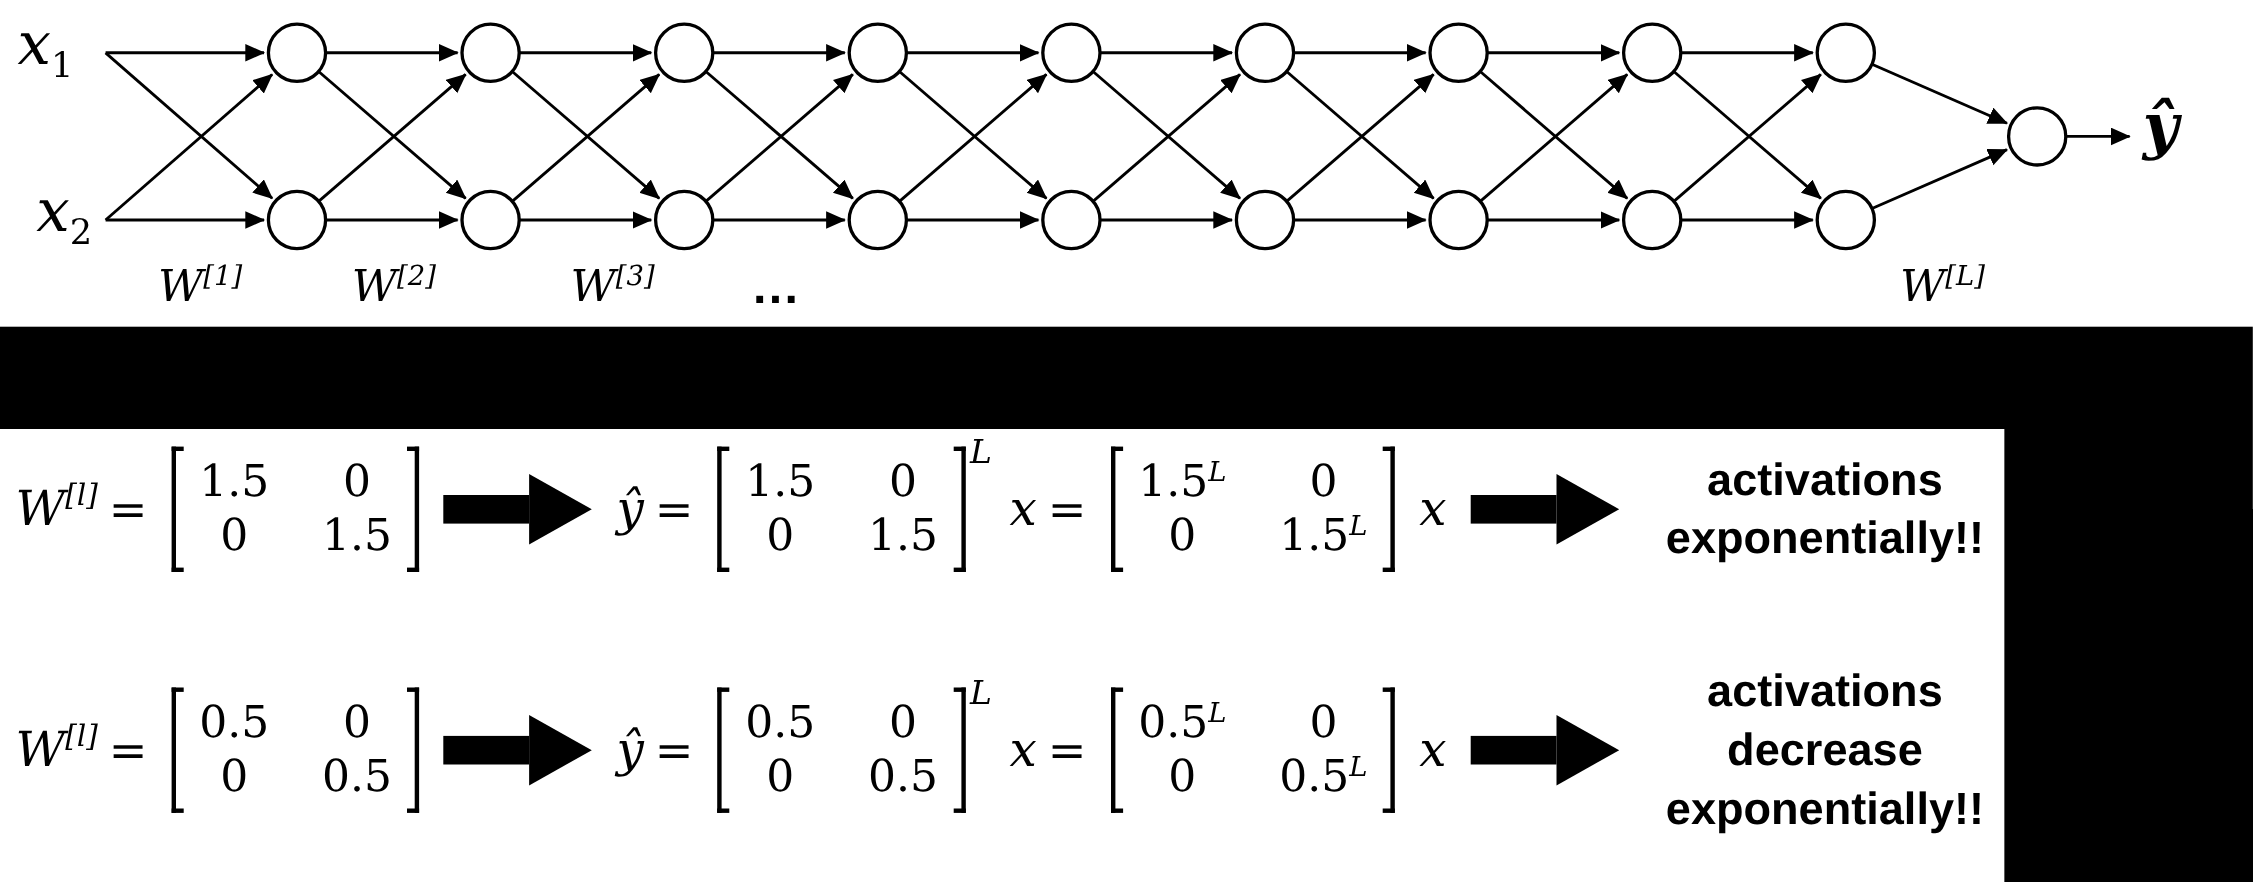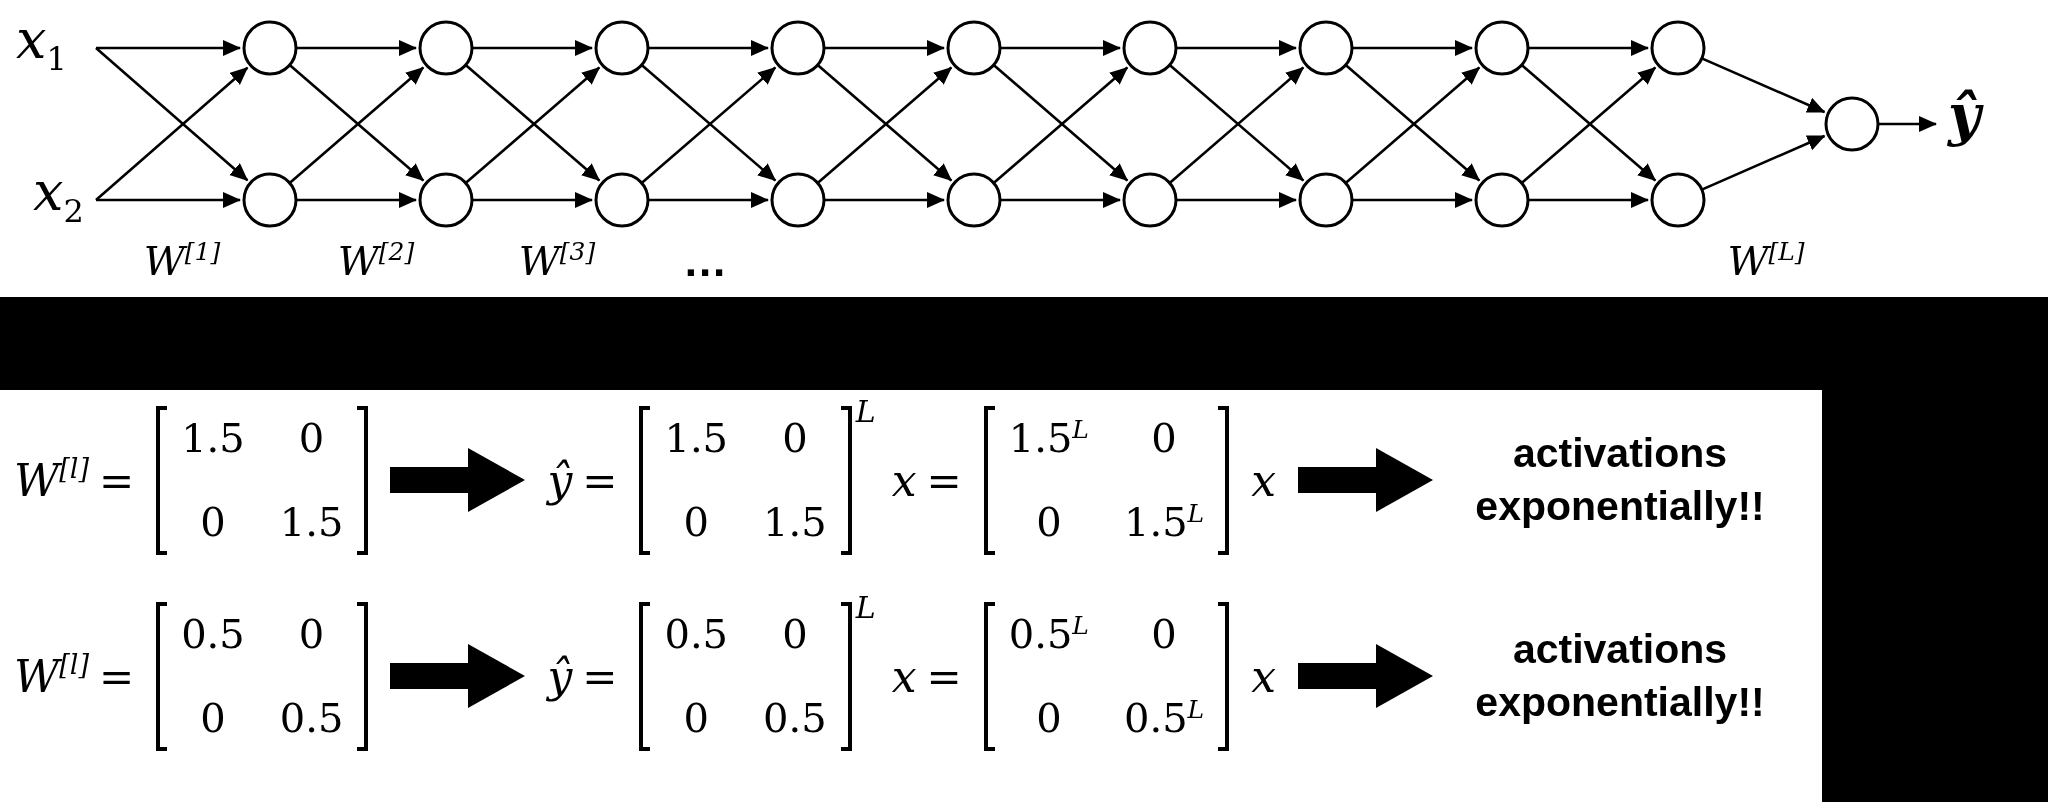--- a/index.html
+++ b/index.html
@@ -18,21 +18,21 @@
   .top svg { position: absolute; left: 0; top: 0; }
   .lbl { position: absolute; white-space: nowrap; color: #000; }
   .mv { font-family: "DejaVu Serif", serif; font-style: italic; }
   .nosp { white-space: nowrap; }
   .in1 { left: 16px; top: 8px;  font-size: 54px; }
   .in2 { left: 16px; top: 160px; font-size: 54px; margin-left: 17px; }
   .msb { font-family: "DejaVu Serif", serif; font-style: normal; font-size: 32px; line-height: 0; vertical-align: -12px; }
   .out { left: 1948px; top: 82px; font-size: 56px; font-weight: bold; }
   .wlab { top: 238px; transform: translateX(-50%); font-size: 40px; text-align: center; }
   .wlab .wsup { font-family: "DejaVu Serif", serif; font-style: italic; font-size: 25px; line-height: 0; vertical-align: 15px; }
-  .w1 { left: 182px; } .w2 { left: 376px; } .w3 { left: 534px; margin-left: 23px; } .wL { left: 1766px; }
+  .w1 { left: 182px; } .w2 { left: 358px; } .w3 { left: 534px; margin-left: 23px; } .wL { left: 1766px; }
   .dots { left: 706px; top: 236px; transform: translateX(-50%); font-size: 44px; font-weight: bold; letter-spacing: 2px; }
 
   
   .band { position: absolute; left: 0; top: 297px; width: 2048px; height: 93px; background: #000; }
   .rightcol { position: absolute; left: 1822px; top: 390px; width: 226px; height: 412px; background: #000; }
 
   
   .bottom { position: absolute; left: 0; top: 390px; width: 1822px; height: 412px; background: #fff; }
   .eq-row { position: absolute; left: 14px; display: flex; align-items: center; gap: 22px; }
   .row-1 { top: 16px; }
@@ -44,21 +44,21 @@
   .supb { font-family: "DejaVu Serif", serif; font-style: italic; font-size: 27px; line-height: 0; vertical-align: 18px; }
 
   .mat { display: inline-flex; align-items: stretch; position: relative; flex: 0 0 auto; }
   .bk { width: 11px; flex: 0 0 auto; }
   .bk-l { border-left: 4px solid #000; border-top: 4px solid #000; border-bottom: 4px solid #000; }
   .bk-r { border-right: 4px solid #000; border-top: 4px solid #000; border-bottom: 4px solid #000; }
   .cells {
     display: grid; grid-template-columns: auto auto;
     column-gap: 48px; padding: 8px 14px;
     justify-items: center; align-items: center;
-    font-family: "DejaVu Serif", serif; font-size: 40px; line-height: 1.22; gap: 35px;
+    font-family: "DejaVu Serif", serif; font-size: 40px; line-height: 1.22;
   }
   .cells sup { font-family: "DejaVu Serif", serif; font-style: italic; font-size: 25px; line-height: 0; vertical-align: 14px; }
   .mat-exp { position: absolute; top: -12px; right: -24px; font-family: "DejaVu Serif", serif; font-style: italic; font-size: 30px; }
   .has-exp { margin-right: 18px; }
 
   .block-arrow { position: relative; width: 135px; height: 64px; flex: 0 0 auto; }
   .shaft { position: absolute; left: 0; top: 19px; width: 78px; height: 26px; background: #000; }
   .head { position: absolute; left: 78px; top: 0; width: 0; height: 0;
           border-top: 32px solid transparent; border-bottom: 32px solid transparent; border-left: 57px solid #000; }
 
@@ -289,16 +289,17 @@
 
     <span class="sym">x</span>
 
     <span class="block-arrow">
         <span class="shaft"></span>
         <span class="head"></span>
       </span>
 
     <span class="note">
       <div>activations</div>
+      <div>decrease</div>
       <div>exponentially!!</div>
     </span>
   </div>
 </div>
 
 </body></html>

